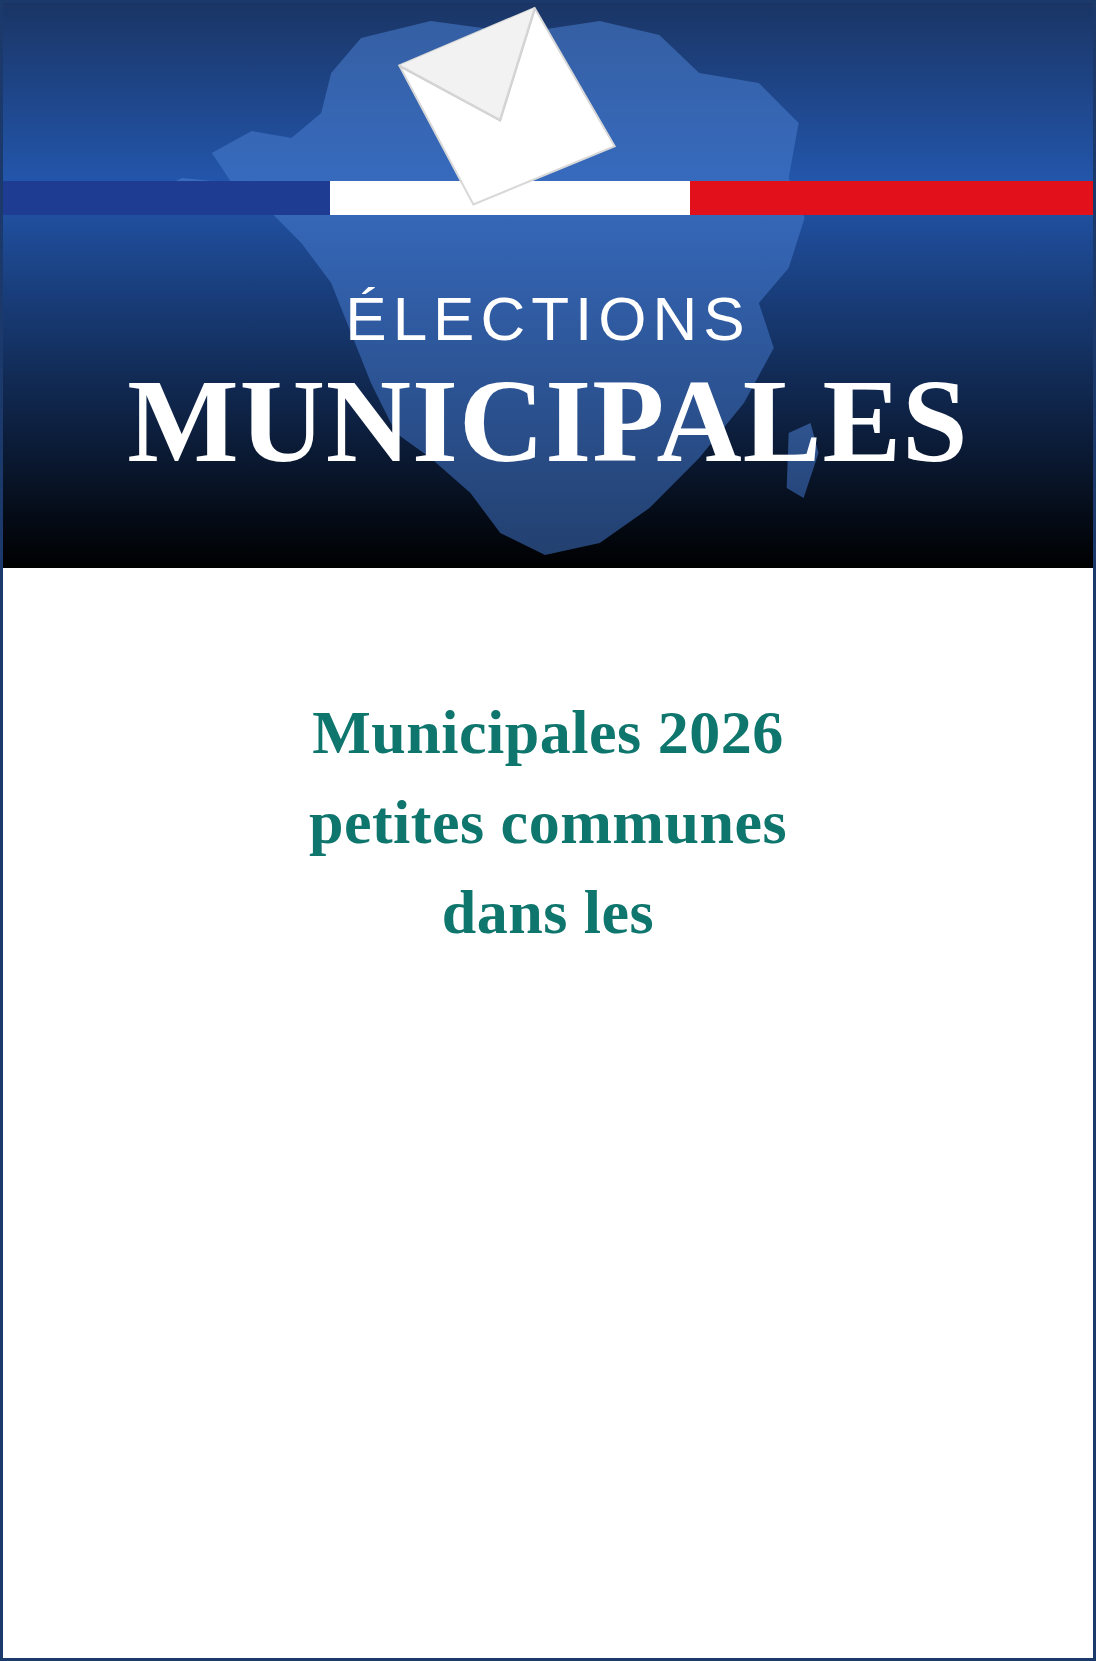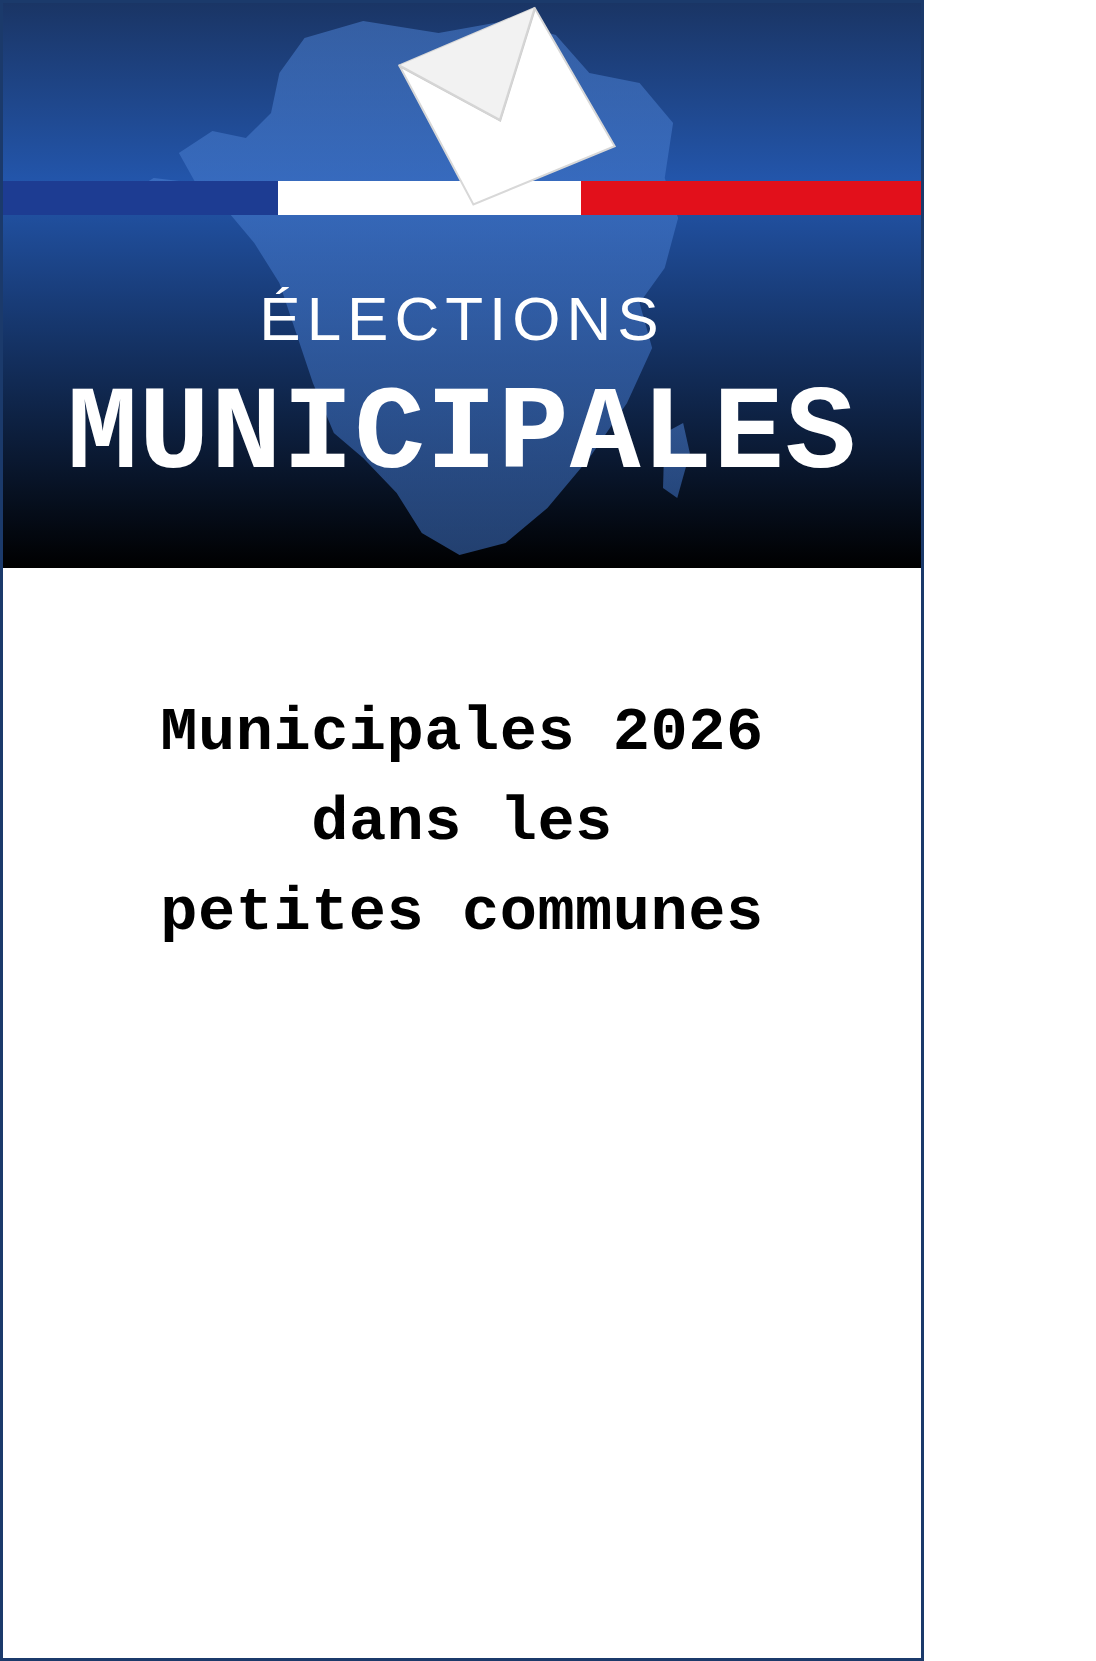--- a/index.html
+++ b/index.html
@@ -8,21 +8,21 @@
     background: #ffffff;
   }
   body {
     width: 1096px;
     height: 1661px;
     font-family: "DejaVu Sans", sans-serif;
   }
 
   .poster {
     position: relative;
-    width: 924px;
+    width: 1096px;
     height: 1661px;
     box-sizing: border-box;
     border: 3px solid #1b3a6b;
     background: #ffffff;
     overflow: hidden;
   }
 
   
   .banner {
     position: relative;
@@ -88,39 +88,39 @@
     color: #ffffff;
   }
   .title-small {
     font-family: "Liberation Sans", sans-serif;
     font-size: 62px;
     letter-spacing: 6px;
     font-weight: 400;
     line-height: 1;
   }
   .title-big {
-    font-family: Liberation Mono, monospace;
+    font-family: Liberation Serif, serif;
     font-size: 118px;
     font-weight: 700;
     letter-spacing: 1px;
     line-height: 1.05;
-    margin-top: 24px;
+    margin-top: 10px;
   }
 
   
   .body-area {
     position: relative;
     background: #ffffff;
     padding: 120px 60px 0 60px;
     text-align: center;
   }
   .headline {
-    font-family: Liberation Mono, monospace;
+    font-family: Liberation Serif, serif;
     font-weight: 700;
-    color: #000000;
+    color: #0f766e;
     font-size: 62px;
     line-height: 1.45;
     letter-spacing: 0.5px;
   }
   .headline .line { display: block; white-space: nowrap; }
 </style>
 </head>
 <body>
 
 <div class="poster">
@@ -173,18 +173,18 @@
 
     <div class="banner-titles">
       <div class="title-small">ÉLECTIONS</div>
       <div class="title-big">MUNICIPALES</div>
     </div>
   </div>
 
   <div class="body-area">
     <div class="headline">
       <span class="line">Municipales 2026</span>
+      <span class="line">petites communes</span>
       <span class="line">dans les</span>
-      <span class="line">petites communes</span>
     </div>
   </div>
 
 </div>
 
 </body></html>

